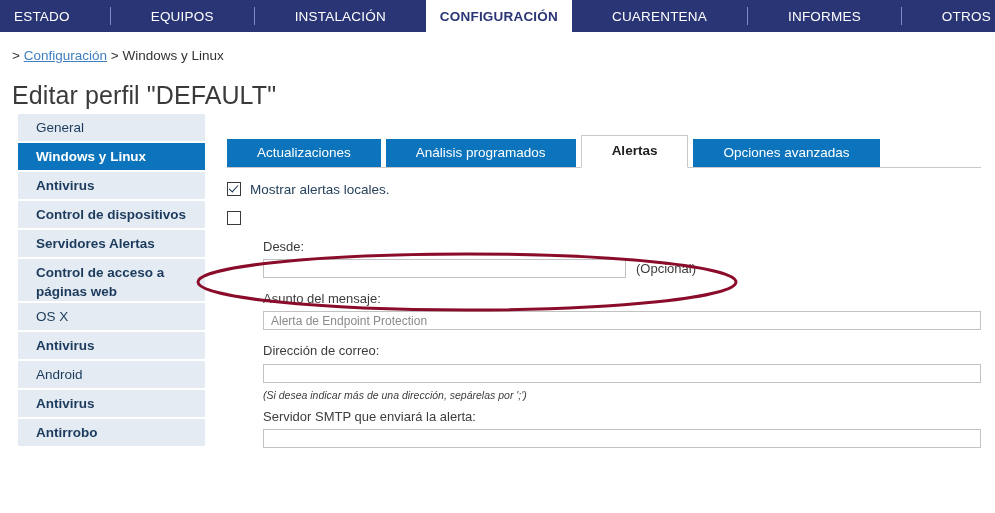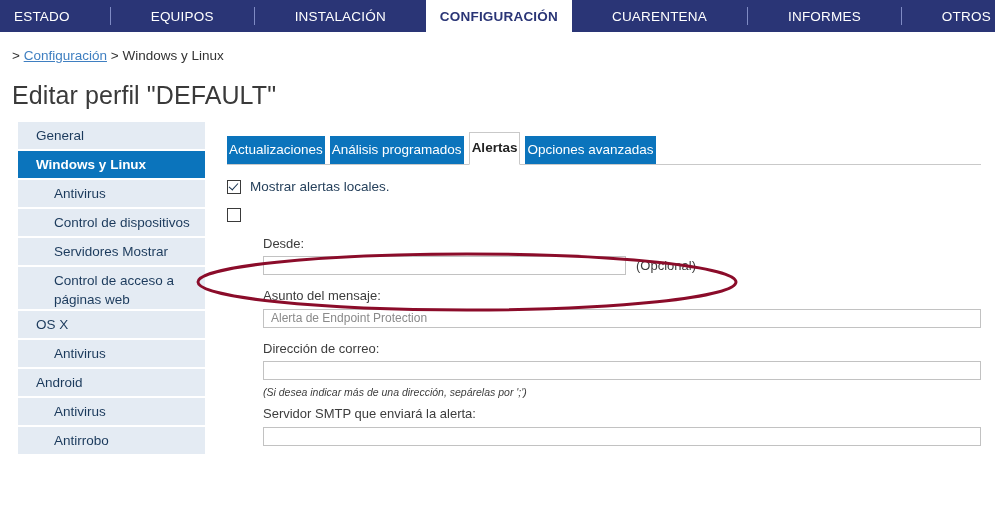--- a/index.html
+++ b/index.html
@@ -62,23 +62,23 @@
     margin: 18px 0 0 12px;
     font-size: 25px;
     font-weight: normal;
     color: #3a3a3a;
     letter-spacing: .1px;
   }
 
   
   .layout {
     position: relative;
-    margin-top: 12px;
-    display: flex;
-    align-items: center;
+    margin-top: 4px;
+    display: flex;
+    align-items: flex-end;
   }
 
   
   .sidebar {
     width: 187px;
     margin-left: 18px;
     flex: 0 0 187px;
     background: #e4ebf3;
   }
   .side-item {
@@ -86,21 +86,22 @@
     line-height: 27px;
     font-size: 13.5px;
     color: #1b3a5c;
     border-bottom: 2px solid #ffffff;
     padding-left: 18px;
     white-space: nowrap;
     cursor: pointer;
     overflow: hidden;
   }
   .side-item.sub {
-    padding-left: 36px;
+    padding-left: 18px;
+    font-weight: bold;
   }
   .side-item.tall {
     height: 44px;
     line-height: 19px;
     padding-top: 4px;
     white-space: normal;
     box-sizing: border-box;
   }
   .side-item.active {
     background: #0b74bc;
@@ -117,21 +118,21 @@
   }
   .tabstrip {
     display: flex;
     align-items: flex-end;
     height: 32px;
     border-bottom: 1px solid #c9c9c9;
   }
   .tab {
     height: 28px;
     line-height: 28px;
-    padding: 0 2px;
+    padding: 0 30px;
     margin-right: 5px;
     background: #0b74bc;
     color: #ffffff;
     font-size: 13.5px;
     cursor: pointer;
     white-space: nowrap;
   }
   .tab.active {
     background: #ffffff;
     color: #222222;
@@ -256,21 +257,21 @@
 
 <h1 class="page-title">Editar perfil "DEFAULT"</h1>
 
 <div class="layout">
 
   <div class="sidebar">
     <div class="side-item">General</div>
     <div class="side-item active">Windows y Linux</div>
     <div class="side-item sub">Antivirus</div>
     <div class="side-item sub">Control de dispositivos</div>
-    <div class="side-item sub">Servidores Mostrar</div>
+    <div class="side-item sub">Servidores Alertas</div>
     <div class="side-item sub tall">Control de acceso a páginas web</div>
     <div class="side-item">OS X</div>
     <div class="side-item sub">Antivirus</div>
     <div class="side-item">Android</div>
     <div class="side-item sub">Antivirus</div>
     <div class="side-item sub">Antirrobo</div>
   </div>
 
   <div class="content">
 

